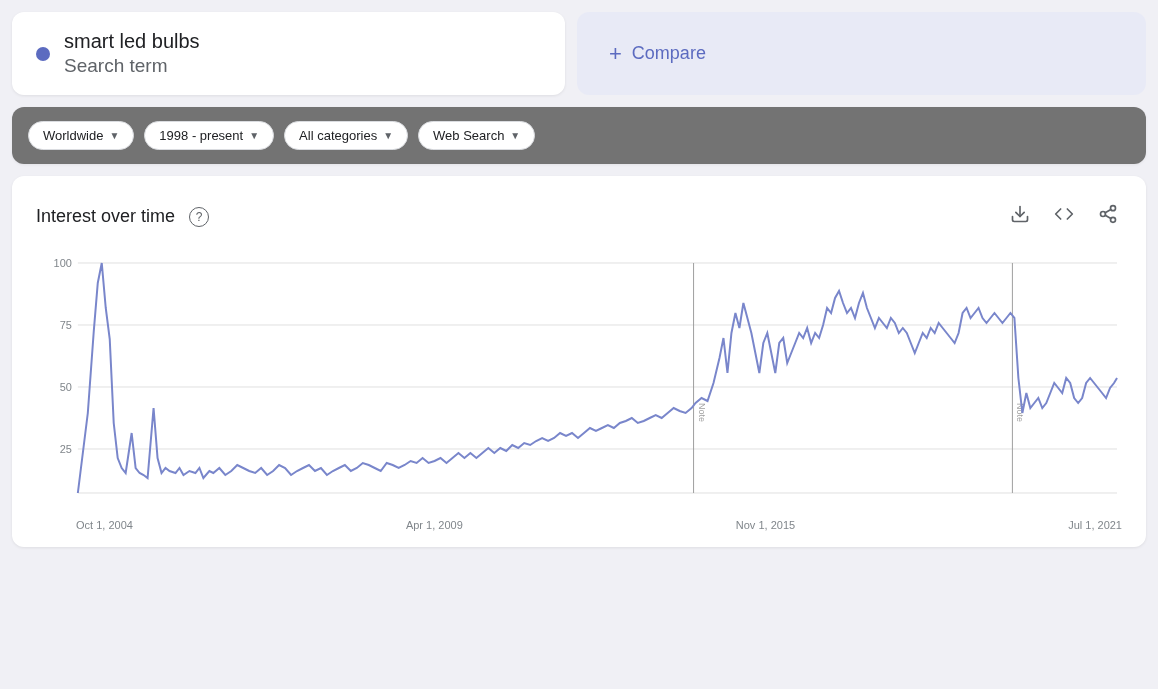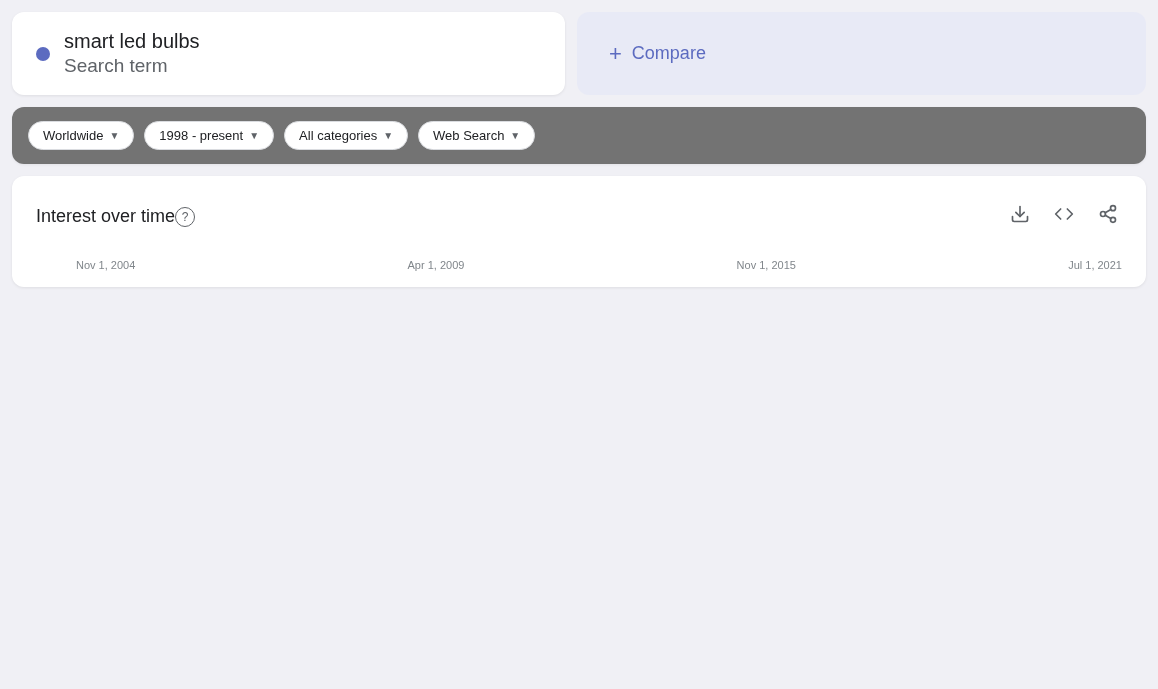--- a/index.html
+++ b/index.html
@@ -114,21 +114,21 @@
     .chart-header {
       display: flex;
       align-items: center;
       justify-content: space-between;
       margin-bottom: 20px;
     }
 
     .chart-title-row {
       display: flex;
       align-items: center;
-      gap: 0;
+      gap: 14px;
     }
 
     .chart-title {
       font-size: 18px;
       color: #202124;
       font-weight: 400;
     }
 
     .help-icon {
       width: 20px;
@@ -240,20 +240,259 @@
           <circle cx="18" cy="5" r="3"></circle>
           <circle cx="6" cy="12" r="3"></circle>
           <circle cx="18" cy="19" r="3"></circle>
           <line x1="8.59" y1="13.51" x2="15.42" y2="17.49"></line>
           <line x1="15.41" y1="6.51" x2="8.59" y2="10.49"></line>
         </svg>
       </button>
     </div>
   </div>
 
+  <div class="chart-area">
+    <svg viewBox="0 0 1090 260" preserveAspectRatio="none" xmlns="http://www.w3.org/2000/svg">
+
+      <line x1="42" y1="10" x2="1085" y2="10" stroke="#e0e0e0" stroke-width="1"></line>
+      <line x1="42" y1="72" x2="1085" y2="72" stroke="#e0e0e0" stroke-width="1"></line>
+      <line x1="42" y1="134" x2="1085" y2="134" stroke="#e0e0e0" stroke-width="1"></line>
+      <line x1="42" y1="196" x2="1085" y2="196" stroke="#e0e0e0" stroke-width="1"></line>
+      <line x1="42" y1="240" x2="1085" y2="240" stroke="#e0e0e0" stroke-width="1"></line>
+
+      <text x="36" y="14" text-anchor="end" font-size="11" fill="#80868b">100</text>
+      <text x="36" y="76" text-anchor="end" font-size="11" fill="#80868b">75</text>
+      <text x="36" y="138" text-anchor="end" font-size="11" fill="#80868b">50</text>
+      <text x="36" y="200" text-anchor="end" font-size="11" fill="#80868b">25</text>
+
+      <line x1="660" y1="10" x2="660" y2="240" stroke="#9e9e9e" stroke-width="1" stroke-dasharray="none"></line>
+      <line x1="980" y1="10" x2="980" y2="240" stroke="#9e9e9e" stroke-width="1" stroke-dasharray="none"></line>
+
+      <text x="665" y="150" font-size="9" fill="#9e9e9e" transform="rotate(90, 665, 150)">Note</text>
+      <text x="985" y="150" font-size="9" fill="#9e9e9e" transform="rotate(90, 985, 150)">Note</text>
+
+      <polyline fill="none" stroke="#7986cb" stroke-width="2" points="
+          42,240
+          52,160
+          58,78
+          62,30
+          66,10
+          70,55
+          74,86
+          78,170
+          82,205
+          86,215
+          90,220
+          96,180
+          100,215
+          104,220
+          108,222
+          112,225
+          118,155
+          122,205
+          126,220
+          130,215
+          134,218
+          140,220
+          144,215
+          148,222
+          154,218
+          160,220
+          164,215
+          168,225
+          174,218
+          178,220
+          184,215
+          190,222
+          196,218
+          202,212
+          208,215
+          214,218
+          220,220
+          226,215
+          232,222
+          238,218
+          244,212
+          250,215
+          256,222
+          262,218
+          268,215
+          274,212
+          280,218
+          286,215
+          292,222
+          298,218
+          304,215
+          310,212
+          316,218
+          322,215
+          328,210
+          334,212
+          340,215
+          346,218
+          352,210
+          358,212
+          364,215
+          370,212
+          376,208
+          382,210
+          388,205
+          394,210
+          400,208
+          406,205
+          412,210
+          418,205
+          424,200
+          430,205
+          436,200
+          442,205
+          448,200
+          454,195
+          460,200
+          466,195
+          472,198
+          478,192
+          484,195
+          490,190
+          496,192
+          502,188
+          508,185
+          514,188
+          520,185
+          526,180
+          532,183
+          538,180
+          544,185
+          550,180
+          556,175
+          562,178
+          568,175
+          574,172
+          580,175
+          586,170
+          592,168
+          598,165
+          604,170
+          610,168
+          616,165
+          622,162
+          628,165
+          634,160
+          640,155
+          646,158
+          652,160
+          658,155
+          662,150
+          668,145
+          674,148
+          680,130
+          686,105
+          690,85
+          694,120
+          698,80
+          702,60
+          706,75
+          710,50
+          714,65
+          718,80
+          722,100
+          726,120
+          730,90
+          734,80
+          738,100
+          742,120
+          746,90
+          750,85
+          754,110
+          758,100
+          762,90
+          766,80
+          770,85
+          774,75
+          778,90
+          782,80
+          786,85
+          790,72
+          794,55
+          798,60
+          802,45
+          806,38
+          810,50
+          814,60
+          818,55
+          822,65
+          826,50
+          830,40
+          834,55
+          838,65
+          842,75
+          846,65
+          850,70
+          854,75
+          858,65
+          862,70
+          866,80
+          870,75
+          874,80
+          878,90
+          882,100
+          886,90
+          890,80
+          894,85
+          898,75
+          902,80
+          906,70
+          910,75
+          914,80
+          918,85
+          922,90
+          926,80
+          930,60
+          934,55
+          938,65
+          942,60
+          946,55
+          950,65
+          954,70
+          958,65
+          962,60
+          966,65
+          970,70
+          974,65
+          978,60
+          982,65
+          986,125
+          990,160
+          994,140
+          998,155
+          1002,150
+          1006,145
+          1010,155
+          1014,150
+          1018,140
+          1022,130
+          1026,135
+          1030,140
+          1034,125
+          1038,130
+          1042,145
+          1046,150
+          1050,145
+          1054,130
+          1058,125
+          1062,130
+          1066,135
+          1070,140
+          1074,145
+          1078,135
+          1082,130
+          1085,125
+        "></polyline>
+    </svg>
+  </div>
 
   <div class="x-axis-labels">
-    <span>Nov 1, 2004</span>
+    <span>Oct 1, 2004</span>
     <span>Apr 1, 2009</span>
     <span>Nov 1, 2015</span>
     <span>Jul 1, 2021</span>
   </div>
 </div>
 
 </body></html>

